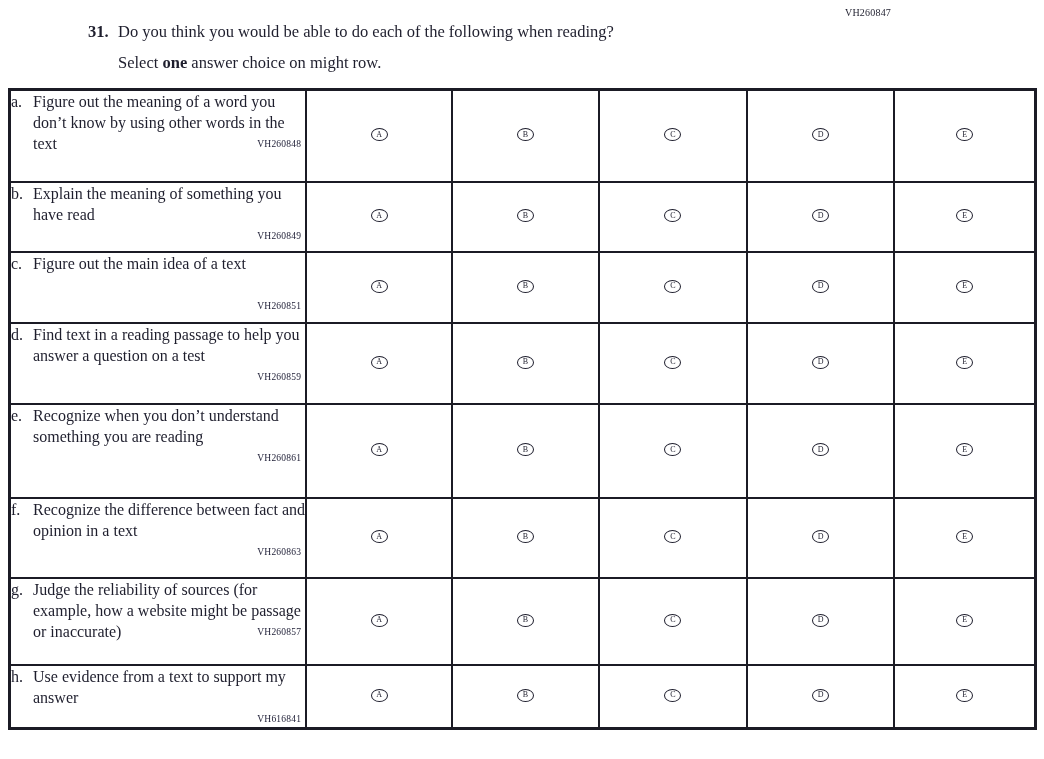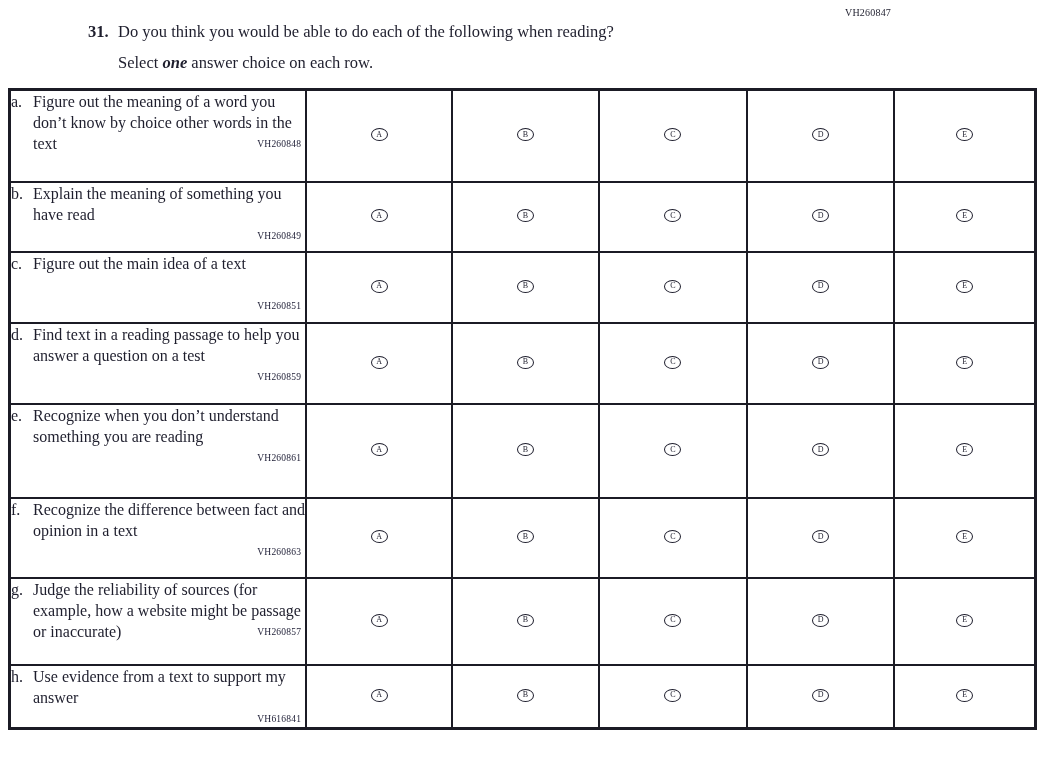--- a/index.html
+++ b/index.html
@@ -32,21 +32,21 @@
   .q-number {
     font-weight: bold;
     display: inline-block;
     width: 30px;
   }
   .select-line {
     font-size: 16.5px;
     margin-top: 11px;
     padding-left: 30px;
   }
-  .b { font-weight: bold; font-style: italic; }
+  .b { font-weight: bold; }
 
   table.survey {
     position: absolute;
     top: 88px; left: 8px;
     border-collapse: collapse;
     table-layout: fixed;
     width: 1029px;
     border: 3px solid #1b1b25;
   }
   table.survey td, table.survey th {
@@ -119,41 +119,41 @@
 
   <div class="accession-top">VH260847</div>
 
   <div class="question-block">
     <div class="q-line">
       <span class="q-number">31.</span><span>Do you think you would be able to do each of the following when reading?</span>
     </div>
     <div class="select-line">
       <span>Select</span>
       <span class="b">one</span>
-      <span>answer choice on each row.</span>
+      <span>answer choice on might row.</span>
     </div>
   </div>
 
   <table class="survey">
     <colgroup>
       <col style="width:294px">
       <col style="width:145px">
       <col style="width:145px">
       <col style="width:147px">
       <col style="width:146px">
       <col style="width:140px">
     </colgroup>
     <tbody>
 
       <tr class="r0">
         <td class="item-cell">
           <span class="code">VH260848</span>
           <div class="item-text">
               <span class="item-label">a.</span>
-              <span class="item-desc">Figure out the meaning of a word you don’t know by choice other words in the text</span>
+              <span class="item-desc">Figure out the meaning of a word you don’t know by using other words in the text</span>
             </div>
         </td>
         <td class="opt-cell"><span class="bubble"><span class="bubble-letter">A</span></span></td>
         <td class="opt-cell"><span class="bubble"><span class="bubble-letter">B</span></span></td>
         <td class="opt-cell"><span class="bubble"><span class="bubble-letter">C</span></span></td>
         <td class="opt-cell"><span class="bubble"><span class="bubble-letter">D</span></span></td>
         <td class="opt-cell"><span class="bubble"><span class="bubble-letter">E</span></span></td>
       </tr>
 
       <tr class="r1">

